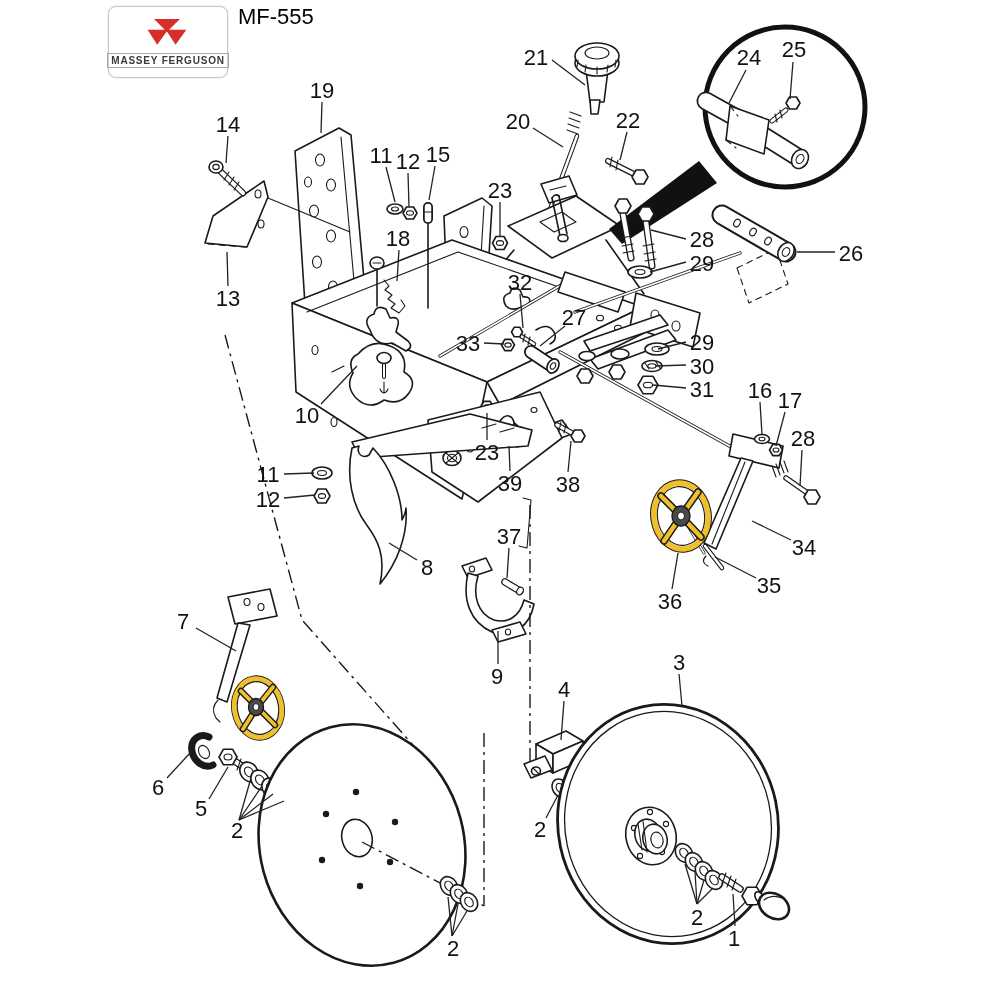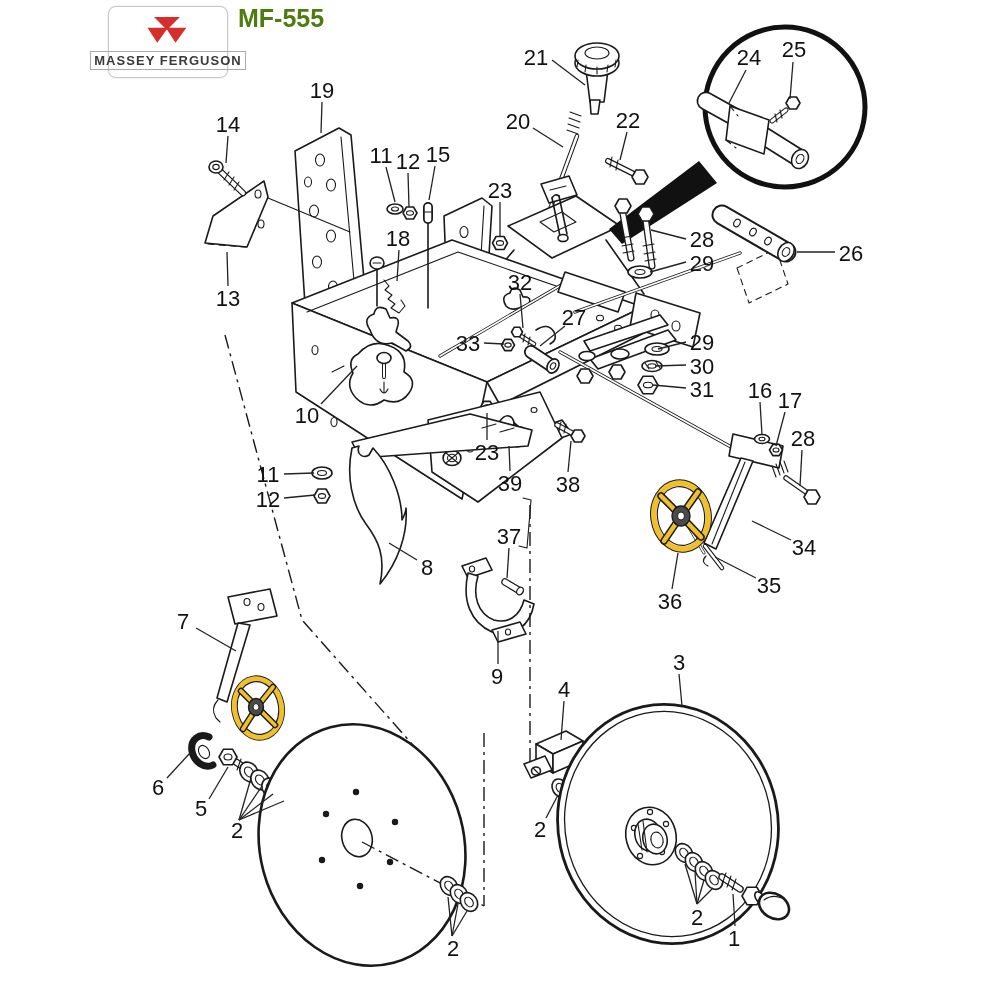--- a/index.html
+++ b/index.html
@@ -4,23 +4,23 @@
 <style>
   :root{ --yellow:#f0c02c; --brand-red:#d62e2a; }
   html,body{margin:0;padding:0;background:#fff;}
   .canvas{position:relative;width:1000px;height:1000px;background:#fff;overflow:hidden;
           font-family:"Liberation Sans",sans-serif;}
   .header{position:absolute;left:0;top:0;width:1000px;height:90px;}
   .logo-box{position:absolute;left:108px;top:6px;width:118px;height:70px;background:#fff;
             border:1.5px solid #c7c7c7;border-radius:8px;box-shadow:0 0 2px rgba(0,0,0,.15);
             display:flex;flex-direction:column;align-items:center;justify-content:center;gap:3px;}
   .logo-tri{width:56px;height:34px;display:block;}
-  .brand{font-size:13px;font-weight:bold;letter-spacing:.08em;color:#3a3a3a;
+  .brand{font-size:10px;font-weight:bold;letter-spacing:.08em;color:#3a3a3a;
          border:1px solid #aaa;padding:1px 3px;white-space:nowrap;}
-  .title{position:absolute;left:238px;top:4px;font-size:25px;font-weight:bold;color:#4d7c0f;}
+  .title{position:absolute;left:238px;top:4px;font-size:22px;font-weight:normal;color:#000000;}
   svg.diagram{position:absolute;left:0;top:0;}
   .s {fill:#fff;stroke:#1a1a1a;stroke-width:1.6;stroke-linejoin:round;}
   .sn{fill:none;stroke:#1a1a1a;stroke-width:1.6;stroke-linecap:round;stroke-linejoin:round;}
   .thin{stroke-width:1.1;}
   .rodB{fill:none;stroke:#1a1a1a;stroke-linecap:round;}
   .rodW{fill:none;stroke:#fff;stroke-linecap:round;}
   .dashdot{fill:none;stroke:#1a1a1a;stroke-width:1.4;stroke-dasharray:14 5 3 5;}
   .dash{stroke-dasharray:6 5;}
   .wedge{fill:#111;stroke:none;}
   .yel{stroke:var(--yellow);}

